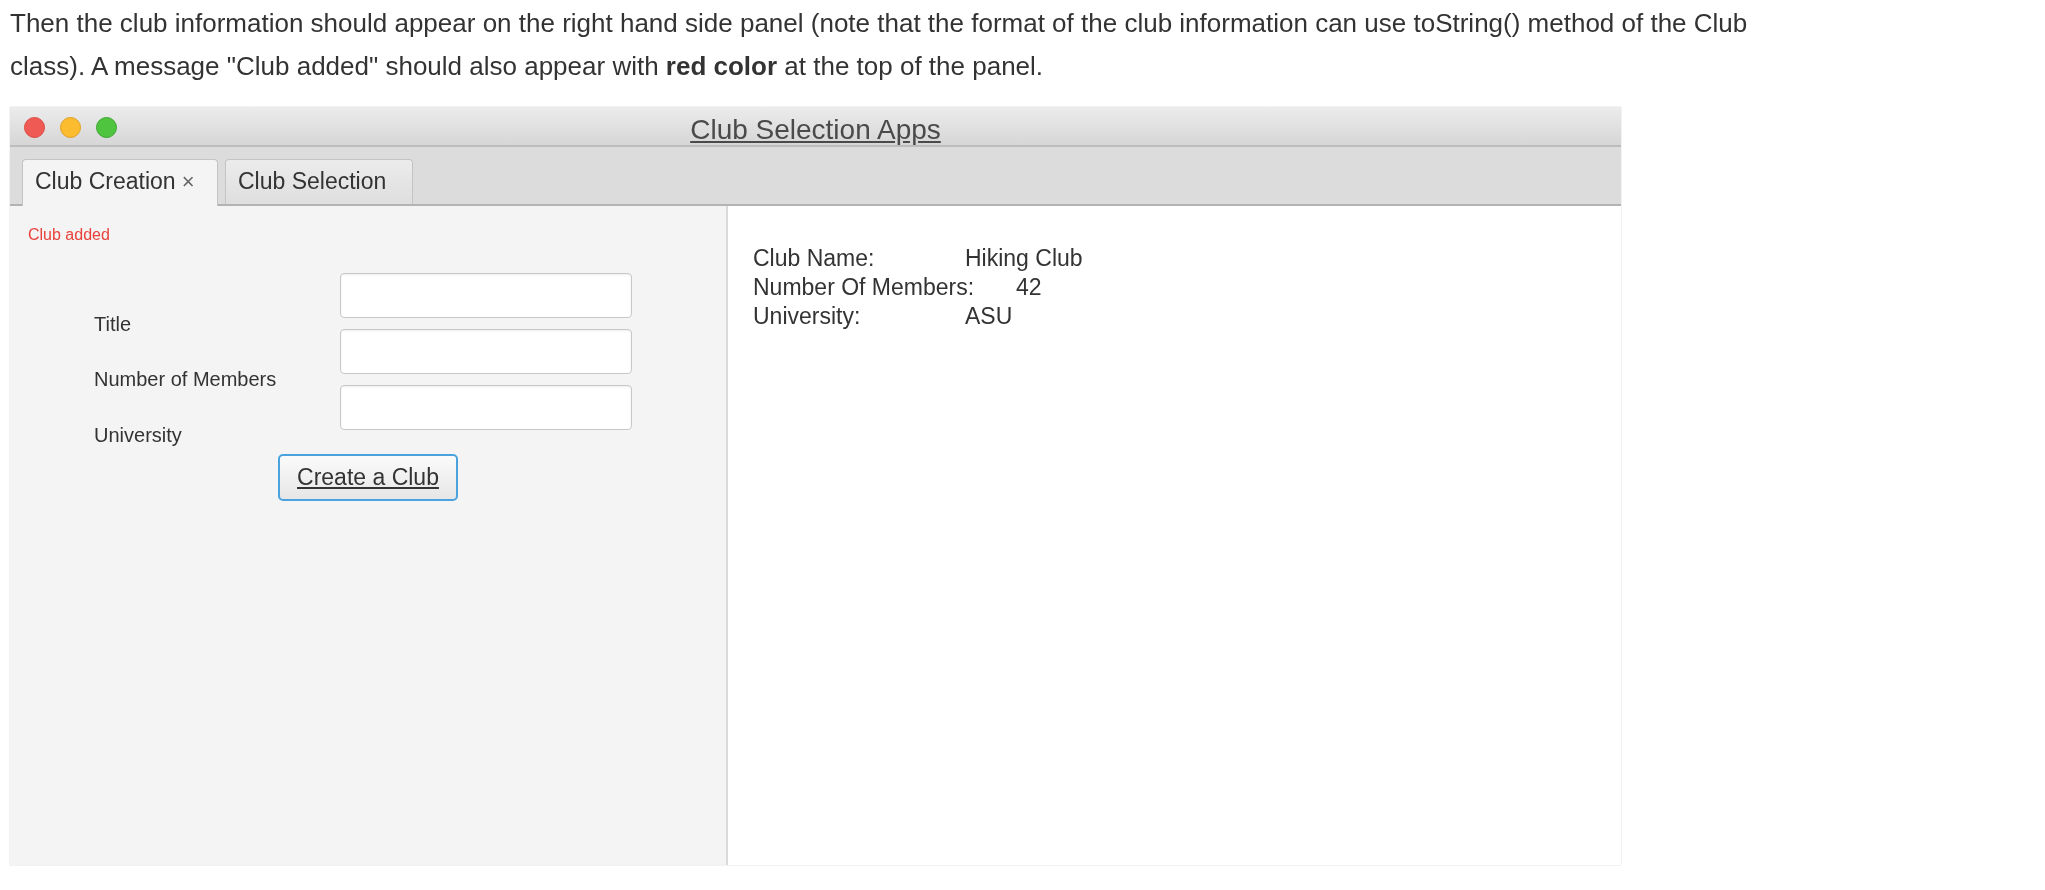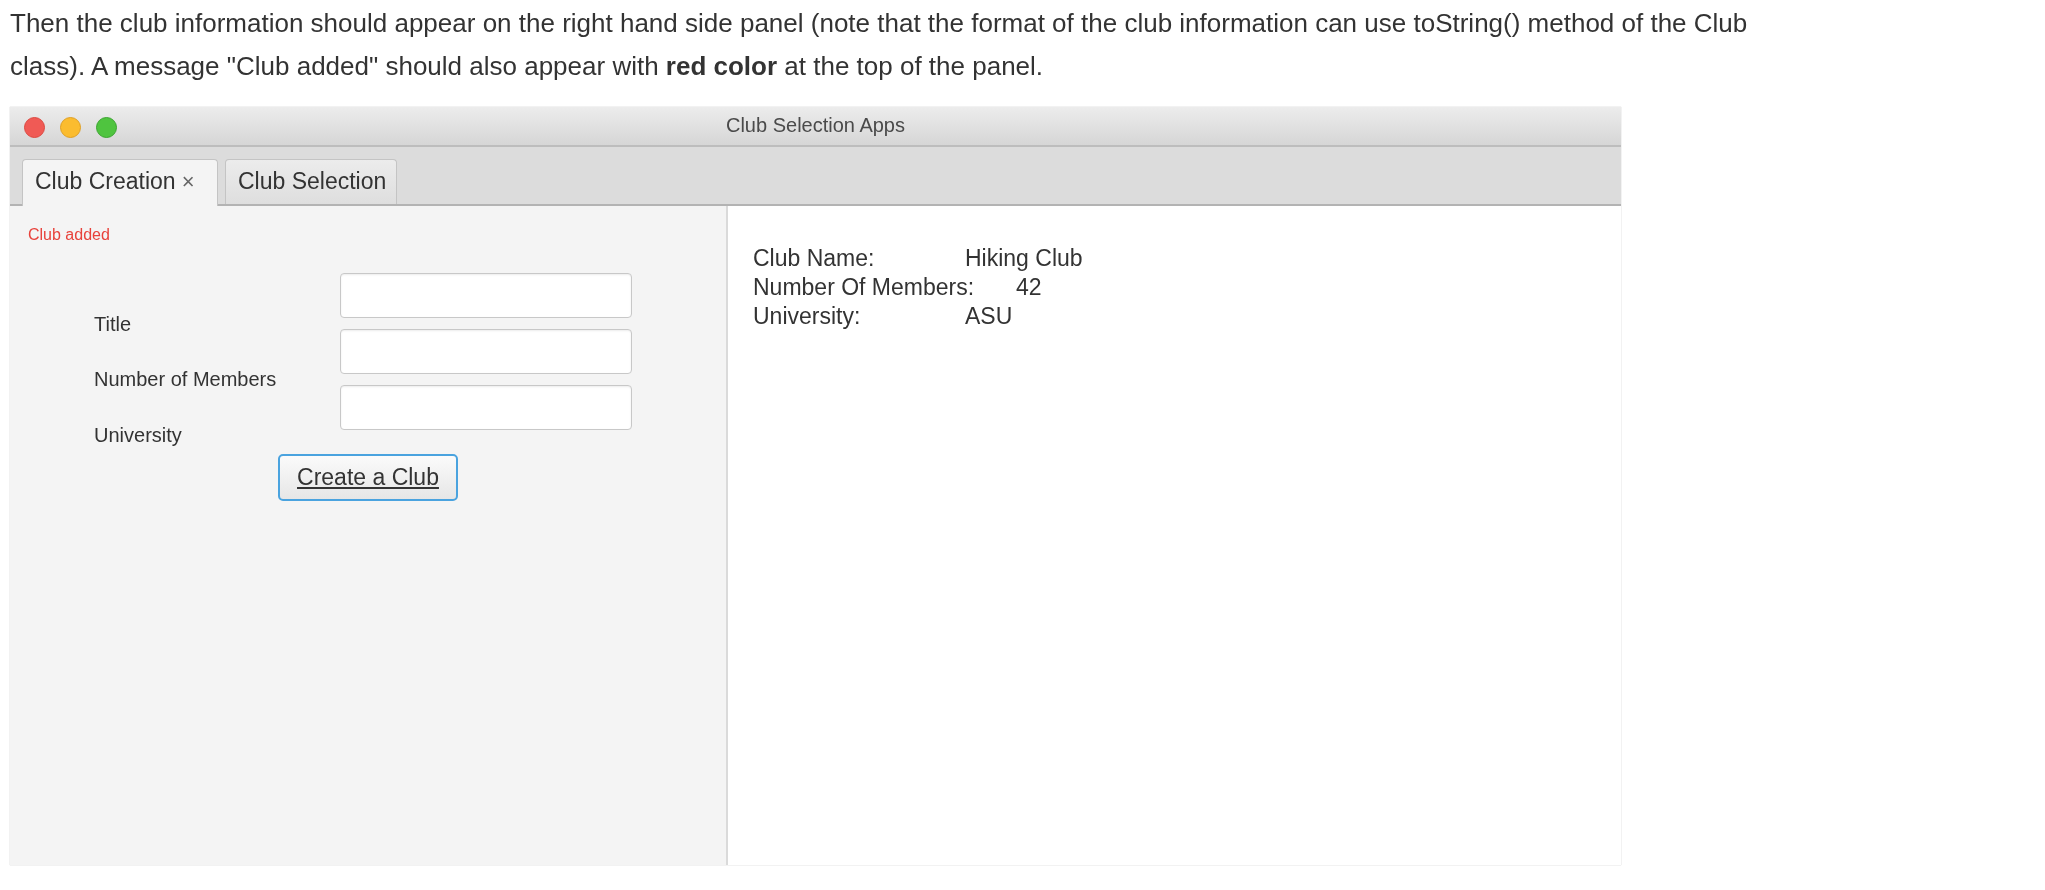--- a/index.html
+++ b/index.html
@@ -5,25 +5,25 @@
   html, body { margin:0; padding:0; background:#ffffff; }
   body { width:2045px; height:890px; position:relative; overflow:hidden; font-family:"Liberation Sans", sans-serif; }
   .instr { position:absolute; left:10px; top:2px; width:2000px; font-size:26px; line-height:43px; color:#333333; }
   .instr b { font-weight:bold; color:#333333; }
   .window { position:absolute; left:10px; top:107px; width:1611px; height:758px; background:#f4f4f4; box-shadow:0 0 1px rgba(0,0,0,0.3); }
   .titlebar { position:absolute; left:0; top:0; width:100%; height:38px; background:linear-gradient(#ececec,#d6d6d6); border-bottom:2px solid #bdbdbd; }
   .light { position:absolute; top:10px; width:21px; height:21px; border-radius:50%; }
   .light.red { left:14px; background:#f05a55; border:1px solid #dc4840; box-sizing:border-box; }
   .light.yellow { left:50px; background:#fbbc2f; border:1px solid #e0a024; box-sizing:border-box; }
   .light.green { left:86px; background:#4fc43f; border:1px solid #3aa52f; box-sizing:border-box; }
-  .wtitle { position:absolute; left:0; right:0; top:7px; text-align:center; font-size:20px; color:#4a4a4a; }
+  .wtitle { position:absolute; left:0; right:0; top:7px; text-align:center; font-size:28px; color:#4a4a4a;text-decoration:underline; }
   .tabbar { position:absolute; left:0; top:40px; width:100%; height:57px; background:#dcdcdc; border-bottom:2px solid #b3b3b3; }
   .tab { position:absolute; top:12px; height:45px; border:1px solid #c4c4c4; border-bottom:none; border-radius:4px 4px 0 0; box-sizing:border-box; font-size:23px; color:#333; padding:8px 24px 0 12px; white-space:nowrap; }
   .tab.active { left:12px; width:196px; background:#f4f4f4; height:47px; z-index:2; }
-  .tab.inactive { left:215px; width:172px; background:linear-gradient(#ececec,#dedede); }
+  .tab.inactive { left:215px; width:188px; background:linear-gradient(#ececec,#dedede); }
   .tab .close { margin-left:6px; color:#666; font-size:22px; }
   .leftpane { position:absolute; left:0; top:99px; width:716px; height:659px; background:#f4f4f4; }
   .divider { position:absolute; left:716px; top:99px; width:2px; height:659px; background:#dadada; }
   .rightpane { position:absolute; left:718px; top:99px; width:893px; height:659px; background:#ffffff; }
   .msg { position:absolute; left:18px; top:20px; font-size:16px; color:#e8423b; }
   .label { position:absolute; left:84px; font-size:20px; color:#333; }
   .field { position:absolute; left:330px; width:292px; height:45px; background:#ffffff; border:1.5px solid #c8c8c8; border-radius:4px; box-sizing:border-box; box-shadow:inset 0 1px 2px rgba(0,0,0,0.08); font-size:22px; padding:0 8px; font-family:"Liberation Sans", sans-serif; outline:none; }
   .btn { position:absolute; left:268px; top:248px; width:180px; height:47px; background:linear-gradient(#fbfbfb,#e6e6e6); border:2px solid #4aa3df; border-radius:5px; box-sizing:border-box; font-size:23px; color:#333; font-family:"Liberation Sans", sans-serif; cursor:pointer;text-decoration:underline; }
   .info { position:absolute; left:25px; top:38px; font-size:23px; color:#333; line-height:29px; }
   .info-row { position:relative; height:29px; white-space:nowrap; }

